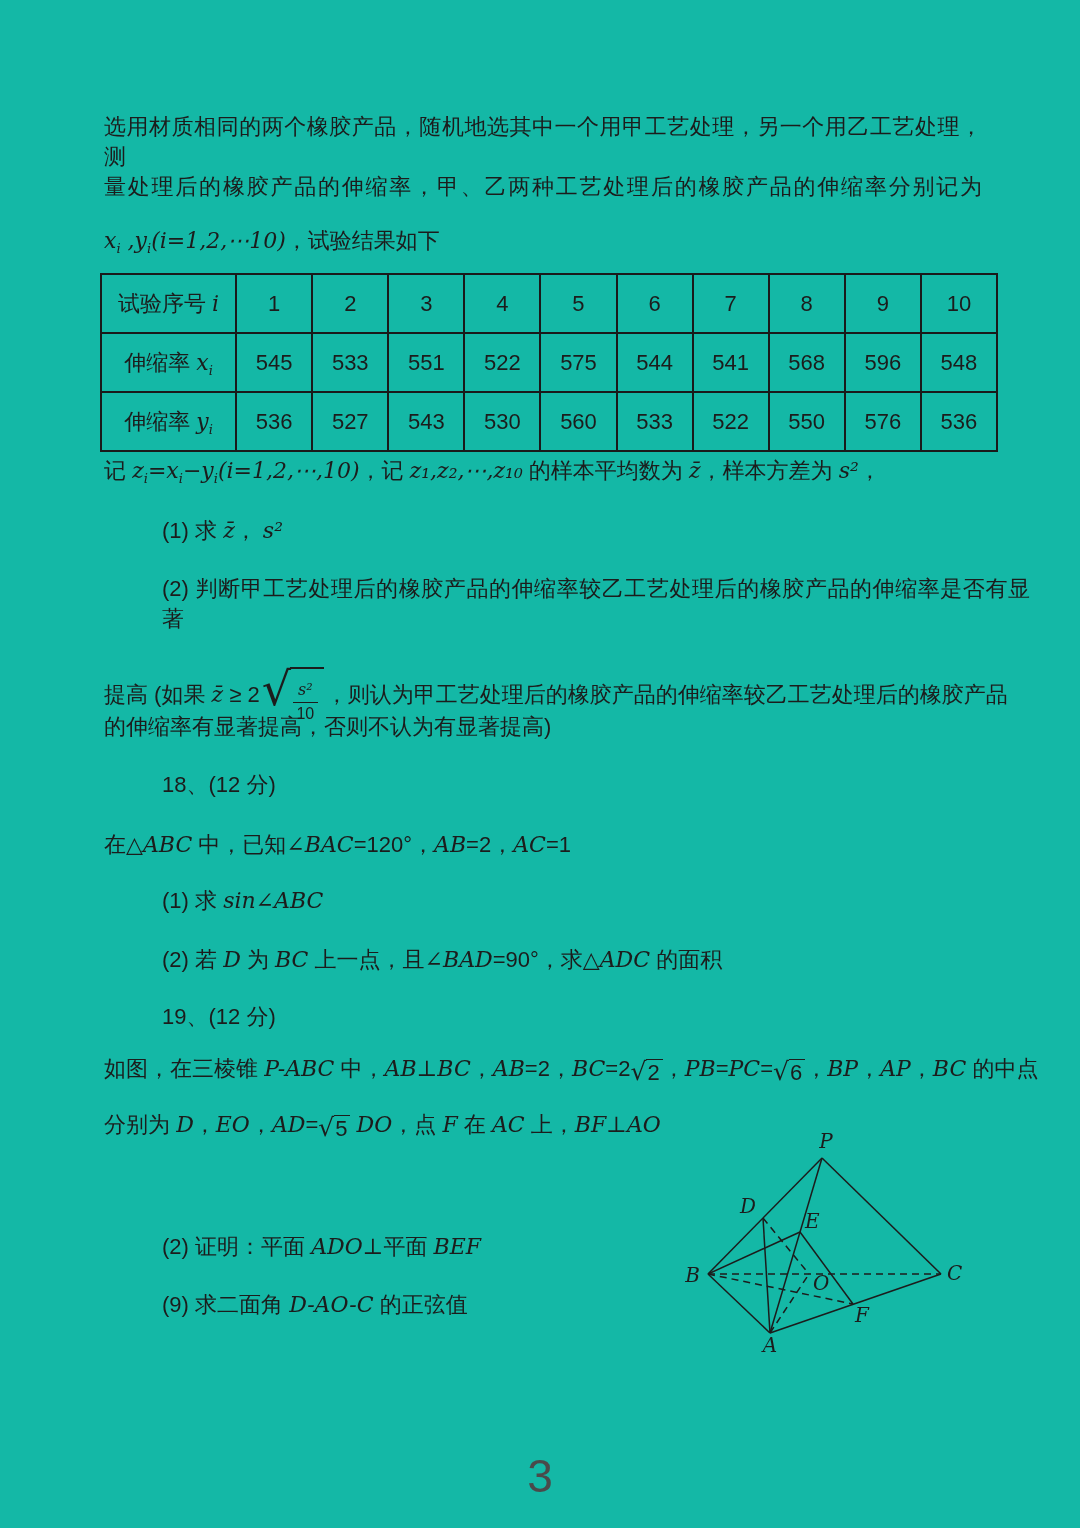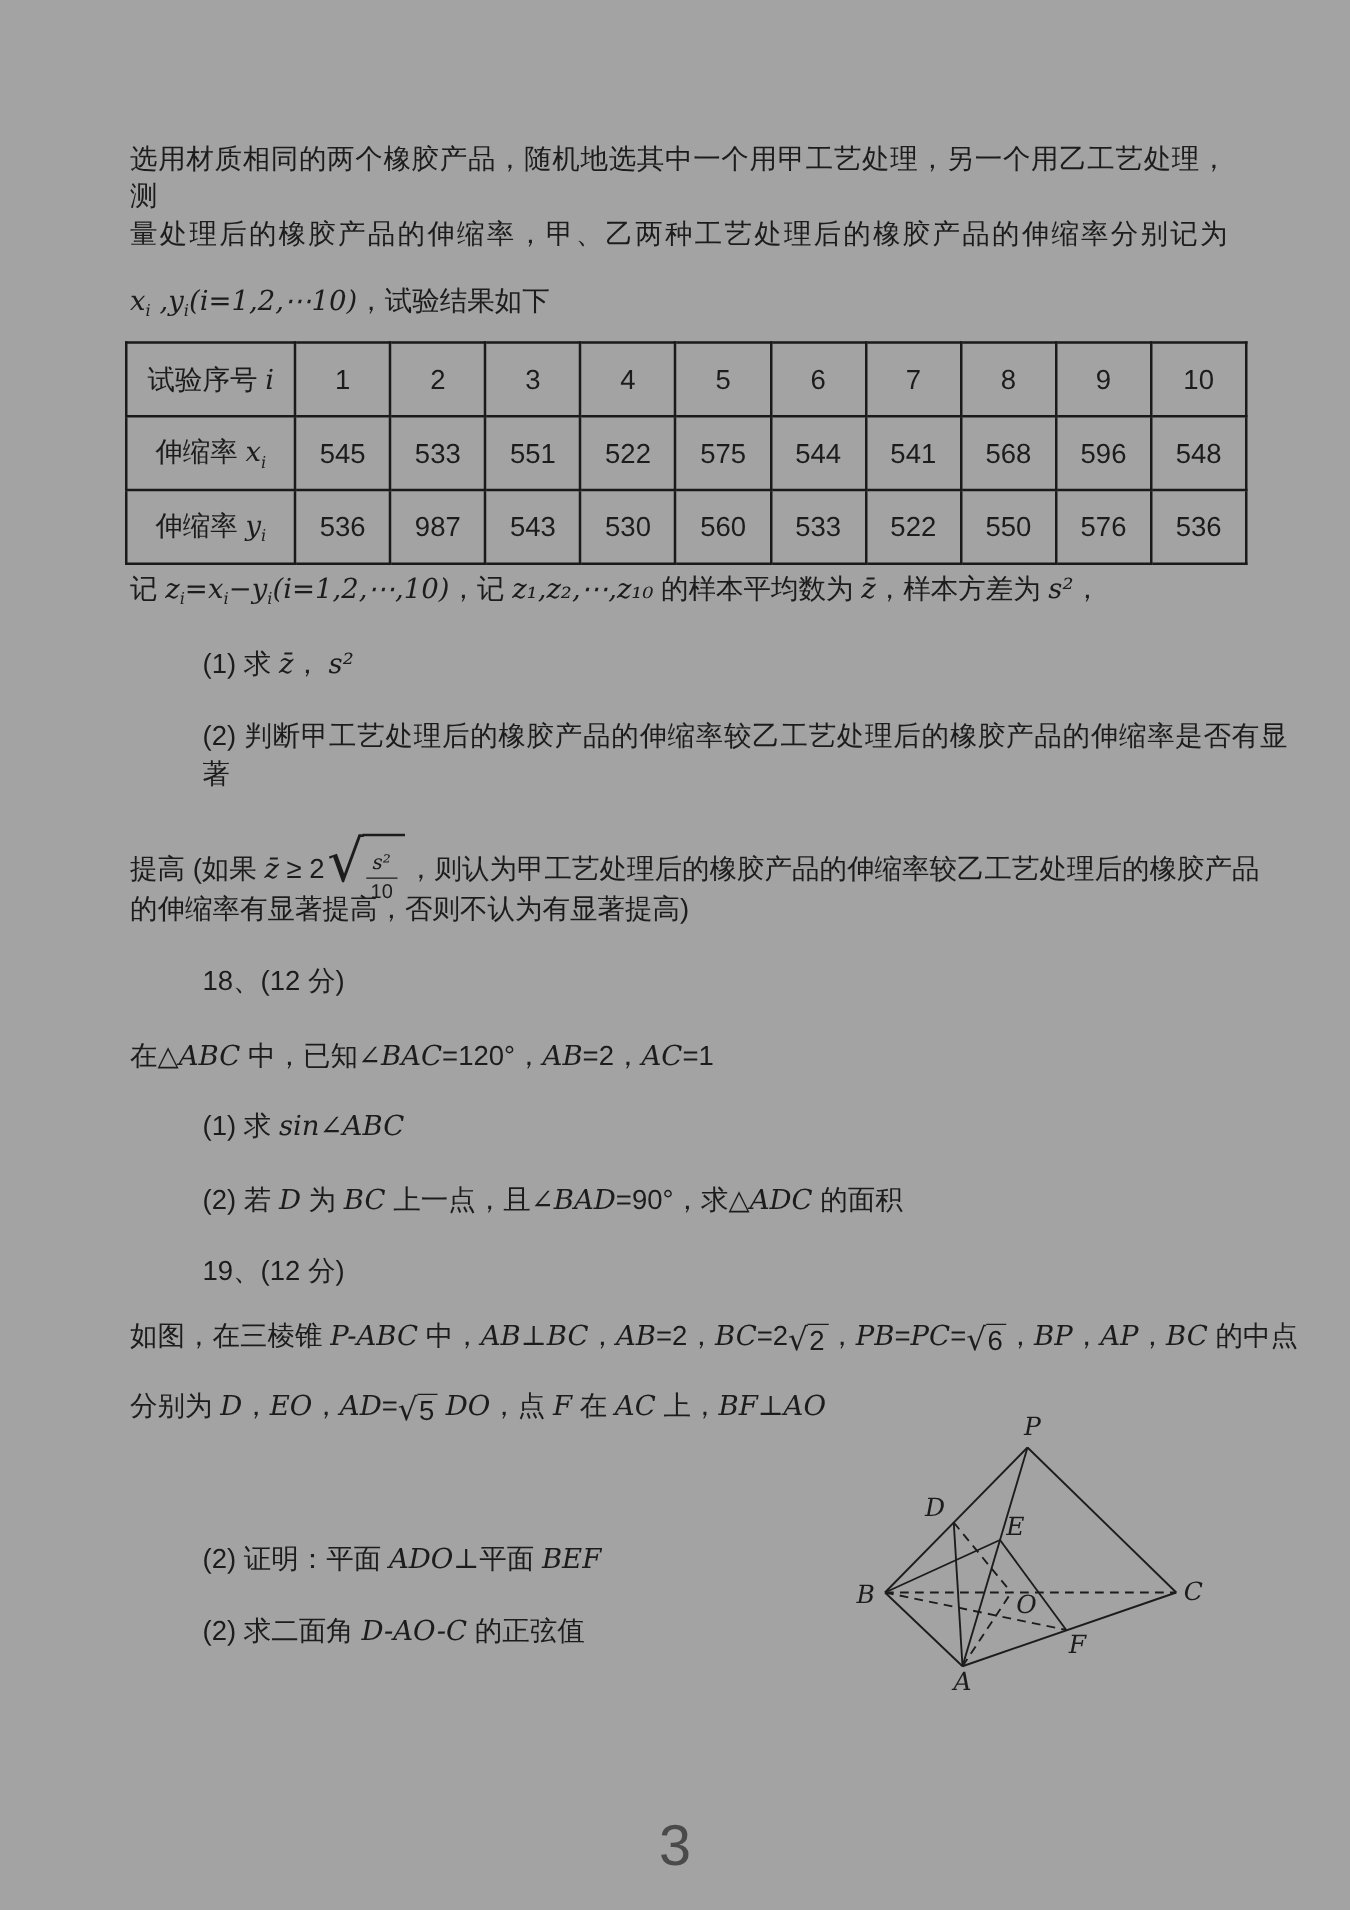--- a/index.html
+++ b/index.html
@@ -1,18 +1,18 @@
 <!DOCTYPE html>
 <html><head>
 <meta charset="utf-8">
 <style>
   html,body{margin:0;padding:0;background:#e8e8e8;}
   .page{
     position:relative;width:1080px;height:1528px;margin:0 auto;
-    background:#a3a3a3;overflow:hidden;
+    background:#14b8a6;overflow:hidden;
     font-family:"Liberation Sans","DejaVu Sans",sans-serif;
     color:#1c1c1c;font-size:22px;
   }
   .line{position:absolute;left:104px;white-space:nowrap;line-height:30px;}
   .indent{left:114px;margin-left:48px;}
   .just{width:878px;white-space:normal;text-align:justify;text-align-last:justify;}
   .math{font-family:"DejaVu Serif","Liberation Serif",serif;font-style:italic;}
   .sb{font-family:"DejaVu Serif","Liberation Serif",serif;font-style:italic;
       font-size:13px;vertical-align:-5px;}
   
@@ -91,21 +91,21 @@
           <td>575</td>
           <td>544</td>
           <td>541</td>
           <td>568</td>
           <td>596</td>
           <td>548</td>
         </tr>
       <tr>
         <td class="rowhead"><span>伸缩率 </span><span class="math">y</span><span class="sb">i</span></td>
       <td>536</td>
-          <td>987</td>
+          <td>527</td>
           <td>543</td>
           <td>530</td>
           <td>560</td>
           <td>533</td>
           <td>522</td>
           <td>550</td>
           <td>576</td>
           <td>536</td>
         </tr>
     </tbody>
@@ -142,21 +142,21 @@
         <span class="rbody">2</span>
       </span><span>，</span><span class="math">PB</span><span>=</span><span class="math">PC</span><span>=</span><span class="sqrt">
         <span class="rsign">√</span>
         <span class="rbody">6</span>
       </span><span>，</span><span class="math">BP</span><span>，</span><span class="math">AP</span><span>，</span><span class="math">BC</span><span> 的中点</span></div>
   <div class="line" style="top:1110px"><span>分别为 </span><span class="math">D</span><span>，</span><span class="math">EO</span><span>，</span><span class="math">AD</span><span>=</span><span class="sqrt">
         <span class="rsign">√</span>
         <span class="rbody">5</span>
       </span><span> </span><span class="math">DO</span><span>，点 </span><span class="math">F</span><span> 在 </span><span class="math">AC</span><span> 上，</span><span class="math">BF</span><span class="math">⊥</span><span class="math">AO</span></div>
   <div class="line indent" style="top:1232px"><span>(2) 证明：平面 </span><span class="math">ADO</span><span class="math">⊥</span><span>平面 </span><span class="math">BEF</span></div>
-  <div class="line indent" style="top:1290px"><span>(2) 求二面角 </span><span class="math">D-AO-C</span><span> 的正弦值</span></div>
+  <div class="line indent" style="top:1290px"><span>(9) 求二面角 </span><span class="math">D-AO-C</span><span> 的正弦值</span></div>
 
   <svg class="fig" viewBox="0 0 330 245">
 
     <line x1="58" y1="162" x2="172" y2="46"></line>
     <line x1="172" y1="46" x2="291" y2="162"></line>
     <line x1="172" y1="46" x2="120" y2="221"></line>
     <line x1="58" y1="162" x2="120" y2="221"></line>
     <line x1="120" y1="221" x2="291" y2="162"></line>
     <line x1="120" y1="221" x2="113" y2="106"></line>
     <line x1="58" y1="162" x2="150" y2="120"></line>

